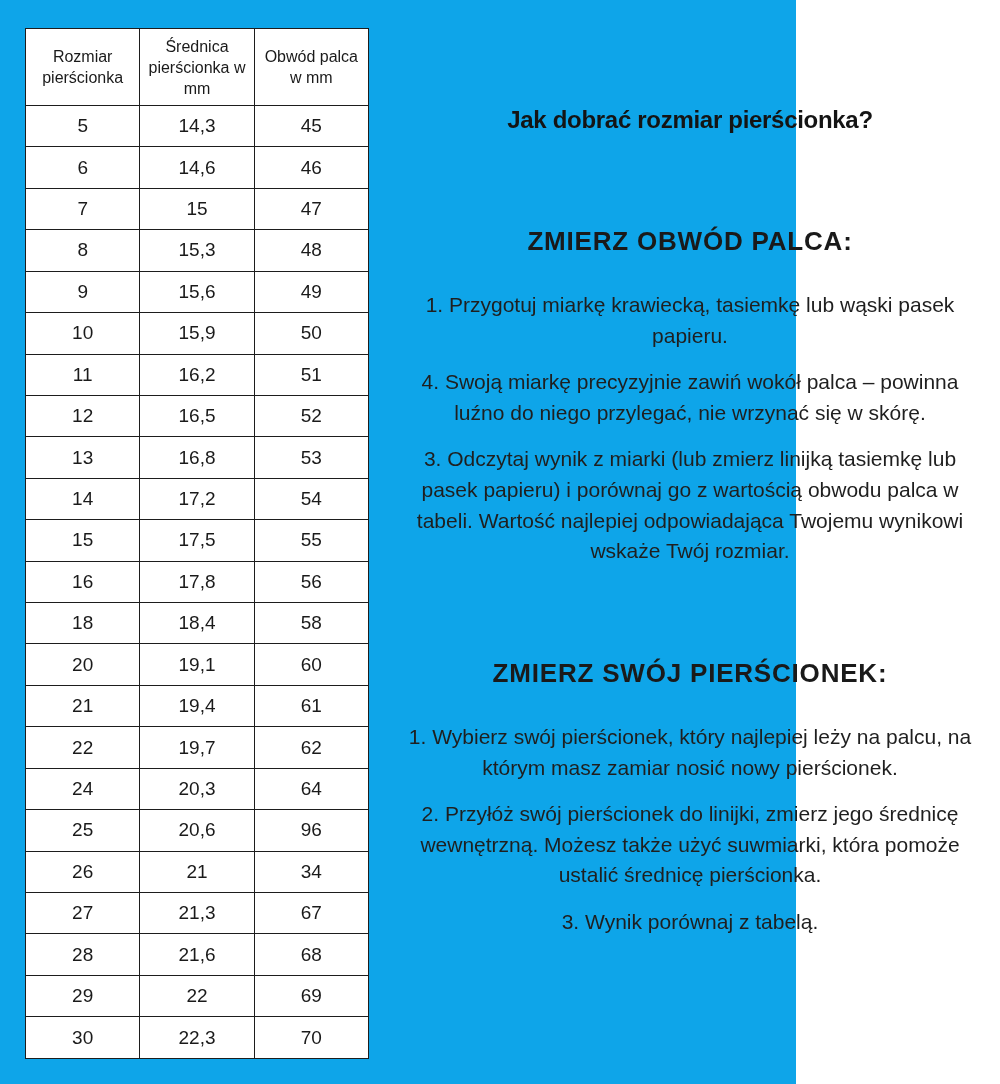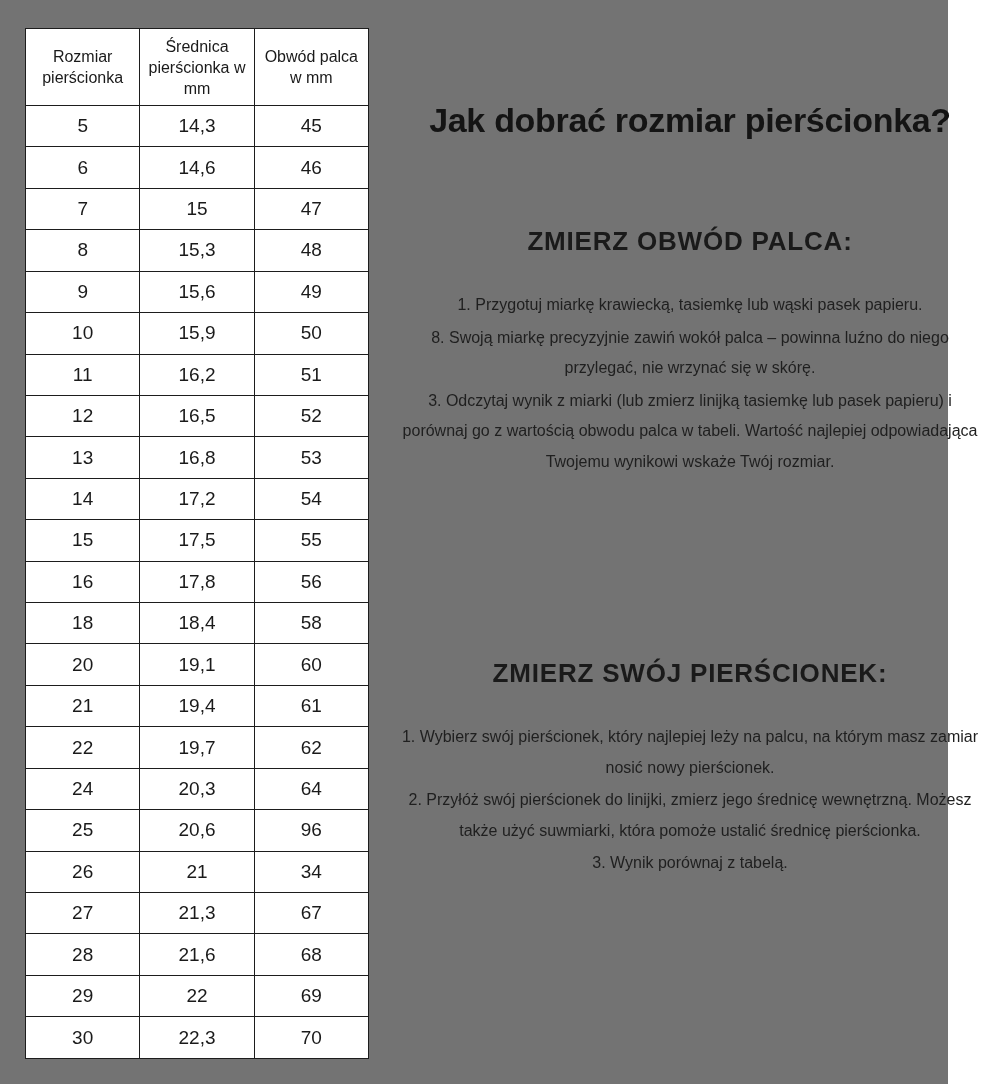--- a/index.html
+++ b/index.html
@@ -4,21 +4,21 @@
 <style>
   * { box-sizing: border-box; }
   html, body {
     margin: 0; padding: 0;
     width: 1000px; height: 1084px;
     background: #ffffff;
     font-family: "Liberation Sans", sans-serif;
     color: #1a1a1a;
     overflow: hidden;
   }
-  .page { position: relative; width: 948px; height: 1084px; background: #737373; }
+  .page { position: relative; width: 796px; height: 1084px; background: #0ea5e9; }
 
   
   table.size-table {
     position: absolute;
     left: 25px; top: 28px;
     width: 344px; height: 1031px;
     border-collapse: collapse;
     table-layout: fixed;
     background: #ffffff;
   }
@@ -44,40 +44,40 @@
   .guide {
     position: absolute;
     left: 392px; top: 100px;
     width: 596px; height: 984px;
     text-align: center;
   }
   .guide-title {
     position: absolute;
     top: 0; left: 0; right: 0;
     margin: 0;
-    font-size: 34px;
+    font-size: 24px;
     line-height: 40px;
     font-weight: 700;
     letter-spacing: -0.3px;
     color: #141414;
   }
   .section { position: absolute; left: 0; right: 0; }
   .section-0 { top: 129px; }
   .section-1 { top: 561px; }
   .section-heading {
     margin: 0 0 37px 0;
     font-size: 26px;
     line-height: 24px;
     font-weight: 700;
     letter-spacing: 0.8px;
     color: #1a1a1a;
   }
   .section-items p {
-    margin: 2px;
-    font-size: 16px;
+    margin: 16px;
+    font-size: 21px;
     line-height: 30.6px;
     font-weight: 400;
     color: #1f1f1f;
   }
 </style>
 </head>
 <body>
 
 <div class="page">
 
@@ -208,21 +208,21 @@
       </tbody>
   </table>
 
   <div class="guide">
     <h1 class="guide-title">Jak dobrać rozmiar pierścionka?</h1>
     <div id="sections">
         <div class="section section-0">
           <h2 class="section-heading">ZMIERZ OBWÓD PALCA:</h2>
           <div class="section-items">
             <p>1. Przygotuj miarkę krawiecką, tasiemkę lub wąski pasek papieru.</p>
-            <p>8. Swoją miarkę precyzyjnie zawiń wokół palca – powinna luźno do niego przylegać, nie wrzynać się w skórę.</p>
+            <p>4. Swoją miarkę precyzyjnie zawiń wokół palca – powinna luźno do niego przylegać, nie wrzynać się w skórę.</p>
             <p>3. Odczytaj wynik z miarki (lub zmierz linijką tasiemkę lub pasek papieru) i porównaj go z wartością obwodu palca w tabeli. Wartość najlepiej odpowiadająca Twojemu wynikowi wskaże Twój rozmiar.</p>
           </div>
         </div>
         <div class="section section-1">
           <h2 class="section-heading">ZMIERZ SWÓJ PIERŚCIONEK:</h2>
           <div class="section-items">
             <p>1. Wybierz swój pierścionek, który najlepiej leży na palcu, na którym masz zamiar nosić nowy pierścionek.</p>
             <p>2. Przyłóż swój pierścionek do linijki, zmierz jego średnicę wewnętrzną. Możesz także użyć suwmiarki, która pomoże ustalić średnicę pierścionka.</p>
             <p>3. Wynik porównaj z tabelą.</p>
           </div>

